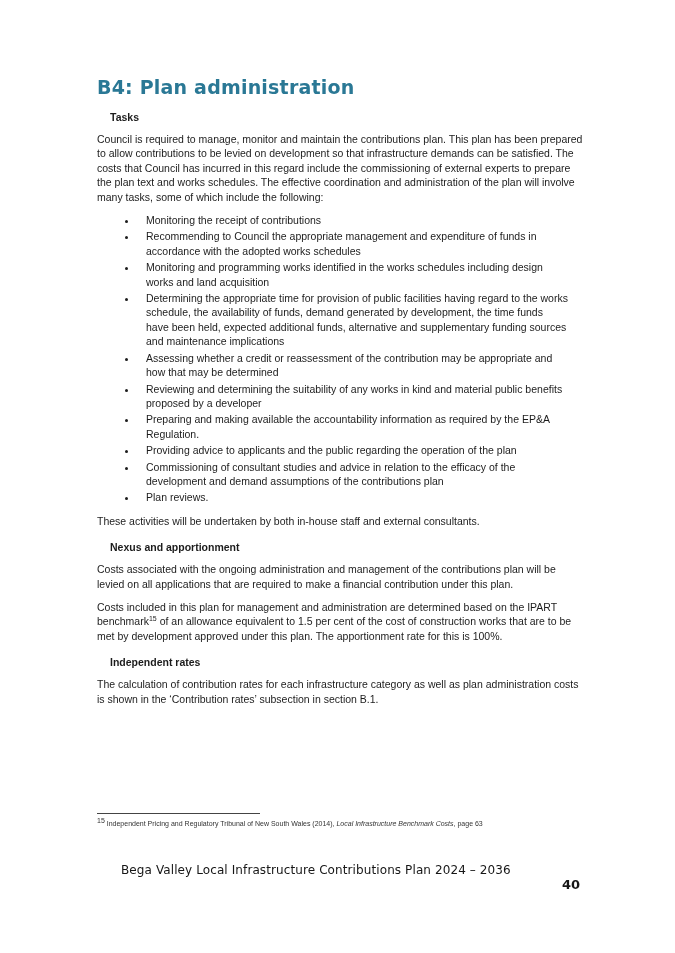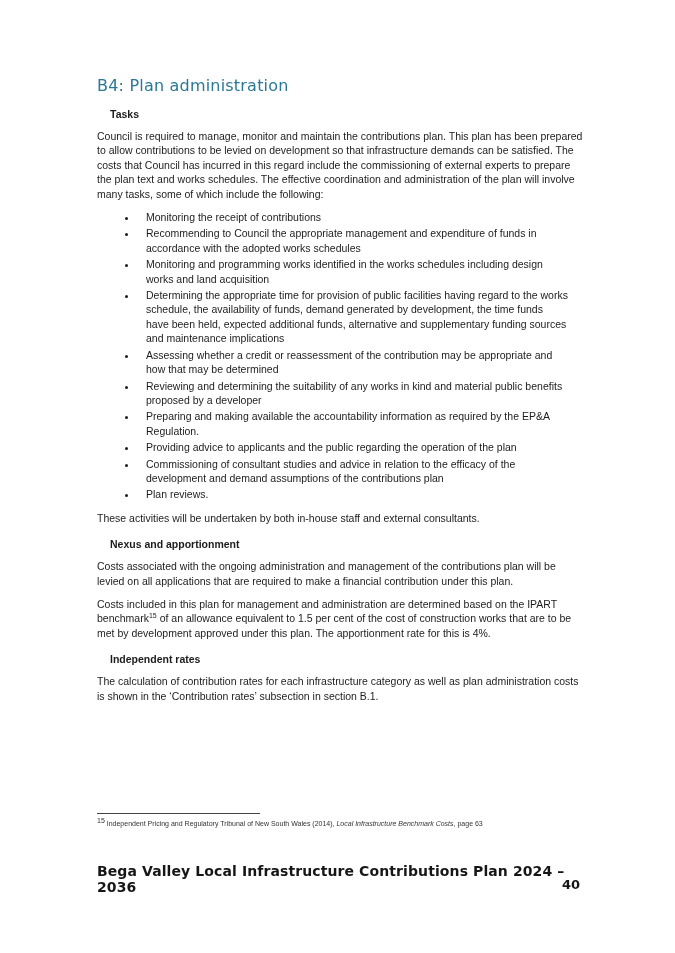--- a/index.html
+++ b/index.html
@@ -17,22 +17,22 @@
     overflow: hidden;
   }
   .content {
     position: absolute;
     top: 76px;
     left: 97px;
     width: 486px;
   }
   .heading {
     font-family: "DejaVu Sans", sans-serif;
-    font-size: 16px;
-    font-weight: normal;
+    font-size: 19px;
+    font-weight: bold;
     letter-spacing: 0.2px;
     color: var(--accent, #2a7895);
     margin: 0 0 11px 0;
   }
   .subhead {
     font-size: 10.5px;
     font-weight: bold;
     margin: 13px 0 9px 13px;
     color: #1c1c1c;
   }
@@ -78,24 +78,25 @@
     font-family: Liberation Sans, sans-serif;
   }
   .footer {
     position: absolute;
     left: 97px;
     top: 863px;
     width: 486px;
     font-family: "DejaVu Sans", sans-serif;
   }
   .footer-title {
-    font-size: 14px;
-    font-weight: bold;
+    font-size: 12px;
+    font-weight: normal;
     letter-spacing: 0.1px;
     color: #161616;
+    margin-left: 24px;
   }
   .page-number {
     position: absolute;
     right: 3px;
     top: 14px;
     font-size: 13px;
     font-weight: bold;
     color: #161616;
   }
 </style>
@@ -124,21 +125,21 @@
       <li>Plan reviews.</li>
     </ul>
 
     <p class="para">These activities will be undertaken by both in-house staff and external consultants.</p>
 
     <h2 class="subhead">Nexus and apportionment</h2>
 
 
     <p class="para">Costs associated with the ongoing administration and management of the contributions plan will be levied on all applications that are required to make a financial contribution under this plan.</p>
 
-    <p class="para"><span>Costs included in this plan for management and administration are determined based on the IPART benchmark</span><sup class="fn-ref">15</sup><span> of an allowance equivalent to 1.5 per cent of the cost of construction works that are to be met by development approved under this plan. The apportionment rate for this is 4%.</span></p>
+    <p class="para"><span>Costs included in this plan for management and administration are determined based on the IPART benchmark</span><sup class="fn-ref">15</sup><span> of an allowance equivalent to 1.5 per cent of the cost of construction works that are to be met by development approved under this plan. The apportionment rate for this is 100%.</span></p>
 
     <h2 class="subhead">Independent rates</h2>
 
     <p class="para">The calculation of contribution rates for each infrastructure category as well as plan administration costs is shown in the ‘Contribution rates’ subsection in section B.1.</p>
 
   </div>
 
   <div class="footnote-block">
     <div class="footnote-rule"></div>
     <p class="footnote"><sup class="fn-ref">15</sup><span> Independent Pricing and Regulatory Tribunal of New South Wales (2014), </span><i>Local Infrastructure Benchmark Costs</i><span>, page 63</span></p>

